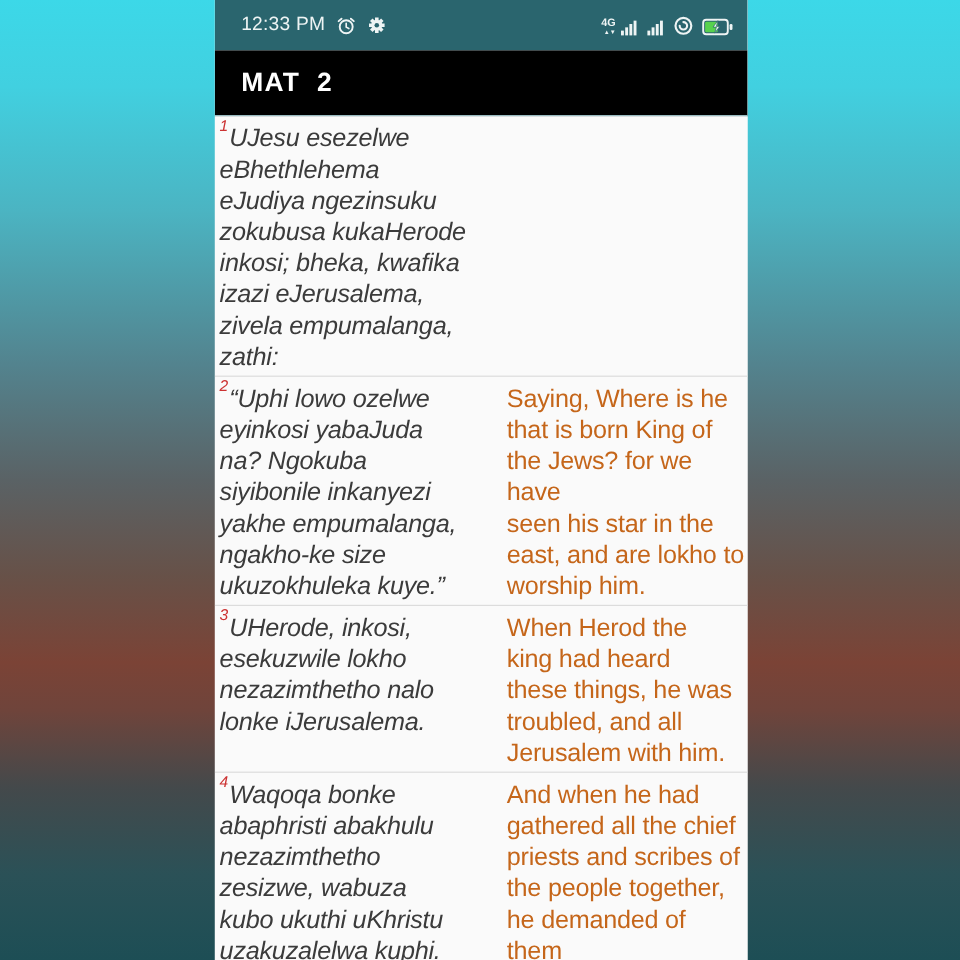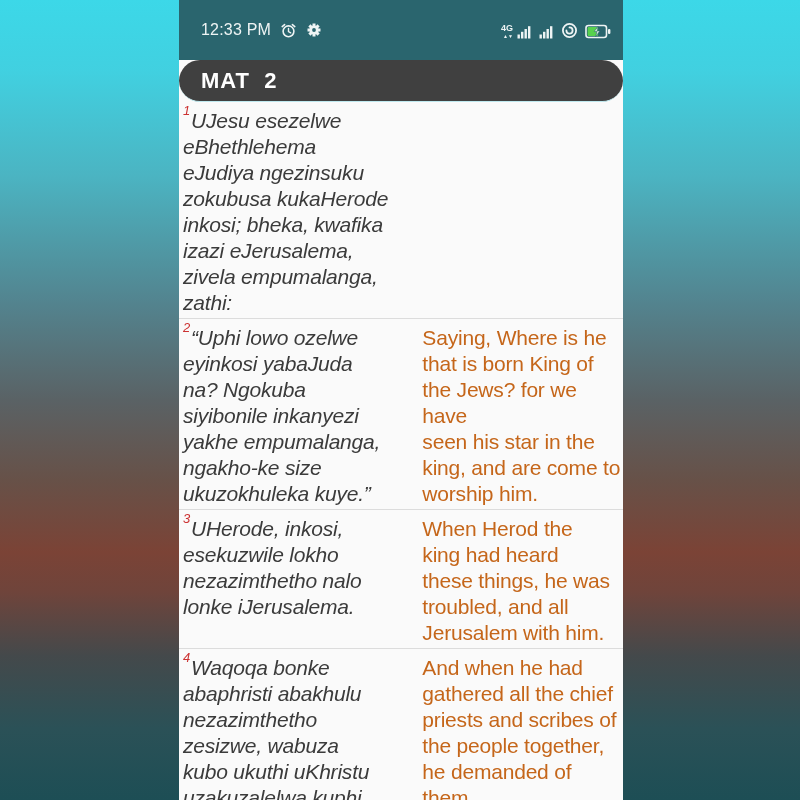--- a/index.html
+++ b/index.html
@@ -5,34 +5,34 @@
   html,body{margin:0;padding:0;width:800px;height:800px;overflow:hidden;
     font-family:"Liberation Sans",sans-serif;}
   .backdrop{position:absolute;left:0;top:0;width:800px;height:800px;
     background:linear-gradient(180deg,
       #3cd8e8 0%, #41d0e0 9%, #4bb4c2 22%, #53838e 38%,
       #5a6265 50%, #675148 60%, #7b4336 69%, #6f443b 74%,
       #44494b 82%, #2b5157 91%, #1d4e55 100%);}
   .phone{position:absolute;left:179px;top:0;width:444px;height:800px;
     overflow:hidden;background:#fafafa;}
   
-  .statusbar{height:60px;background:#2a656e;display:flex;align-items:center;
+  .statusbar{height:42px;background:#2a656e;display:flex;align-items:center;
     justify-content:space-between;padding:0 12px 0 22px;box-sizing:border-box;
     color:#eef4f4;}
   .sb-left{display:flex;align-items:center;gap:9px;}
   .sb-time{font-size:16px;letter-spacing:.2px;}
   .sb-right{display:flex;align-items:flex-end;gap:7px;}
   .sb-icon{display:block;}
   .data4g{display:flex;flex-direction:column;align-items:flex-end;line-height:1;
     margin-right:-3px;}
   .data4g .lbl{font-size:9px;font-weight:bold;letter-spacing:0;}
   .data4g .arrows{font-size:5px;letter-spacing:0;margin-top:1px;}
   
-  .appbar{height:42px;background:#404040;display:flex;align-items:center;
-    padding-left:22px;border-bottom:1px solid #bfe9ef;box-sizing:border-box;border-radius:23px;}
+  .appbar{height:55px;background:#000000;display:flex;align-items:center;
+    padding-left:22px;border-bottom:1px solid #bfe9ef;box-sizing:border-box;}
   .appbar .title{color:#ffffff;font-size:22px;font-weight:bold;
     letter-spacing:1px;white-space:pre;}
   
   .verse-list{background:#fafafa;}
   .verse-row{display:flex;padding:6px 0 2px 0;}
   .verse-row + .verse-row{border-top:1px solid #dcdcdc;gap:25px;}
   .cell{width:50%;box-sizing:border-box;font-size:21px;line-height:26px;
     letter-spacing:-0.2px;}
   .cell .vtext{white-space:pre-line;}
   .cell.zulu{color:#3b3b3b;padding-left:4px;padding-right:1px;font-style:italic;}
@@ -122,21 +122,21 @@
 eyinkosi yabaJuda
 na? Ngokuba
 siyibonile inkanyezi
 yakhe empumalanga,
 ngakho-ke size
 ukuzokhuleka kuye.”</span></div>
       <div class="cell english"><span class="vtext">Saying, Where is he
 that is born King of
 the Jews? for we have
 seen his star in the
-king, and are come to
+east, and are lokho to
 worship him.</span></div>
     </div>
 
     <div class="verse-row">
       <div class="cell zulu"><sup class="vnum">3</sup><span class="vtext">UHerode, inkosi,
 esekuzwile lokho
 nezazimthetho nalo
 lonke iJerusalema.</span></div>
       <div class="cell english"><span class="vtext">When Herod the
 king had heard

